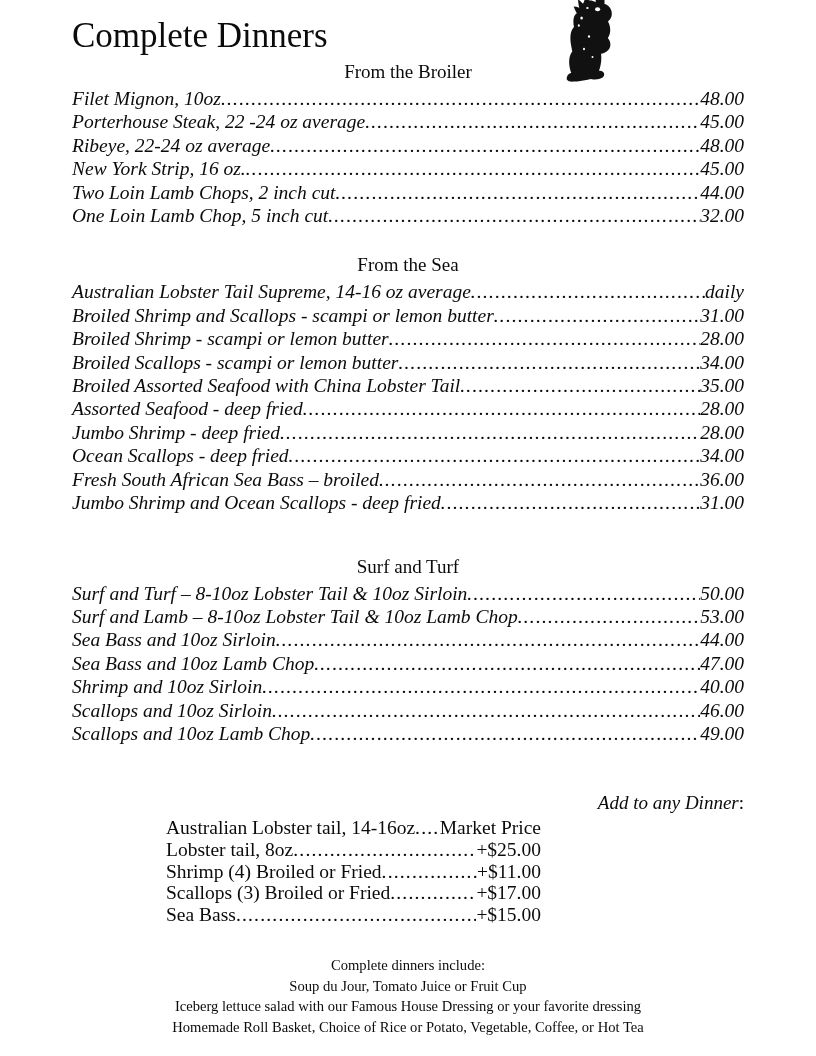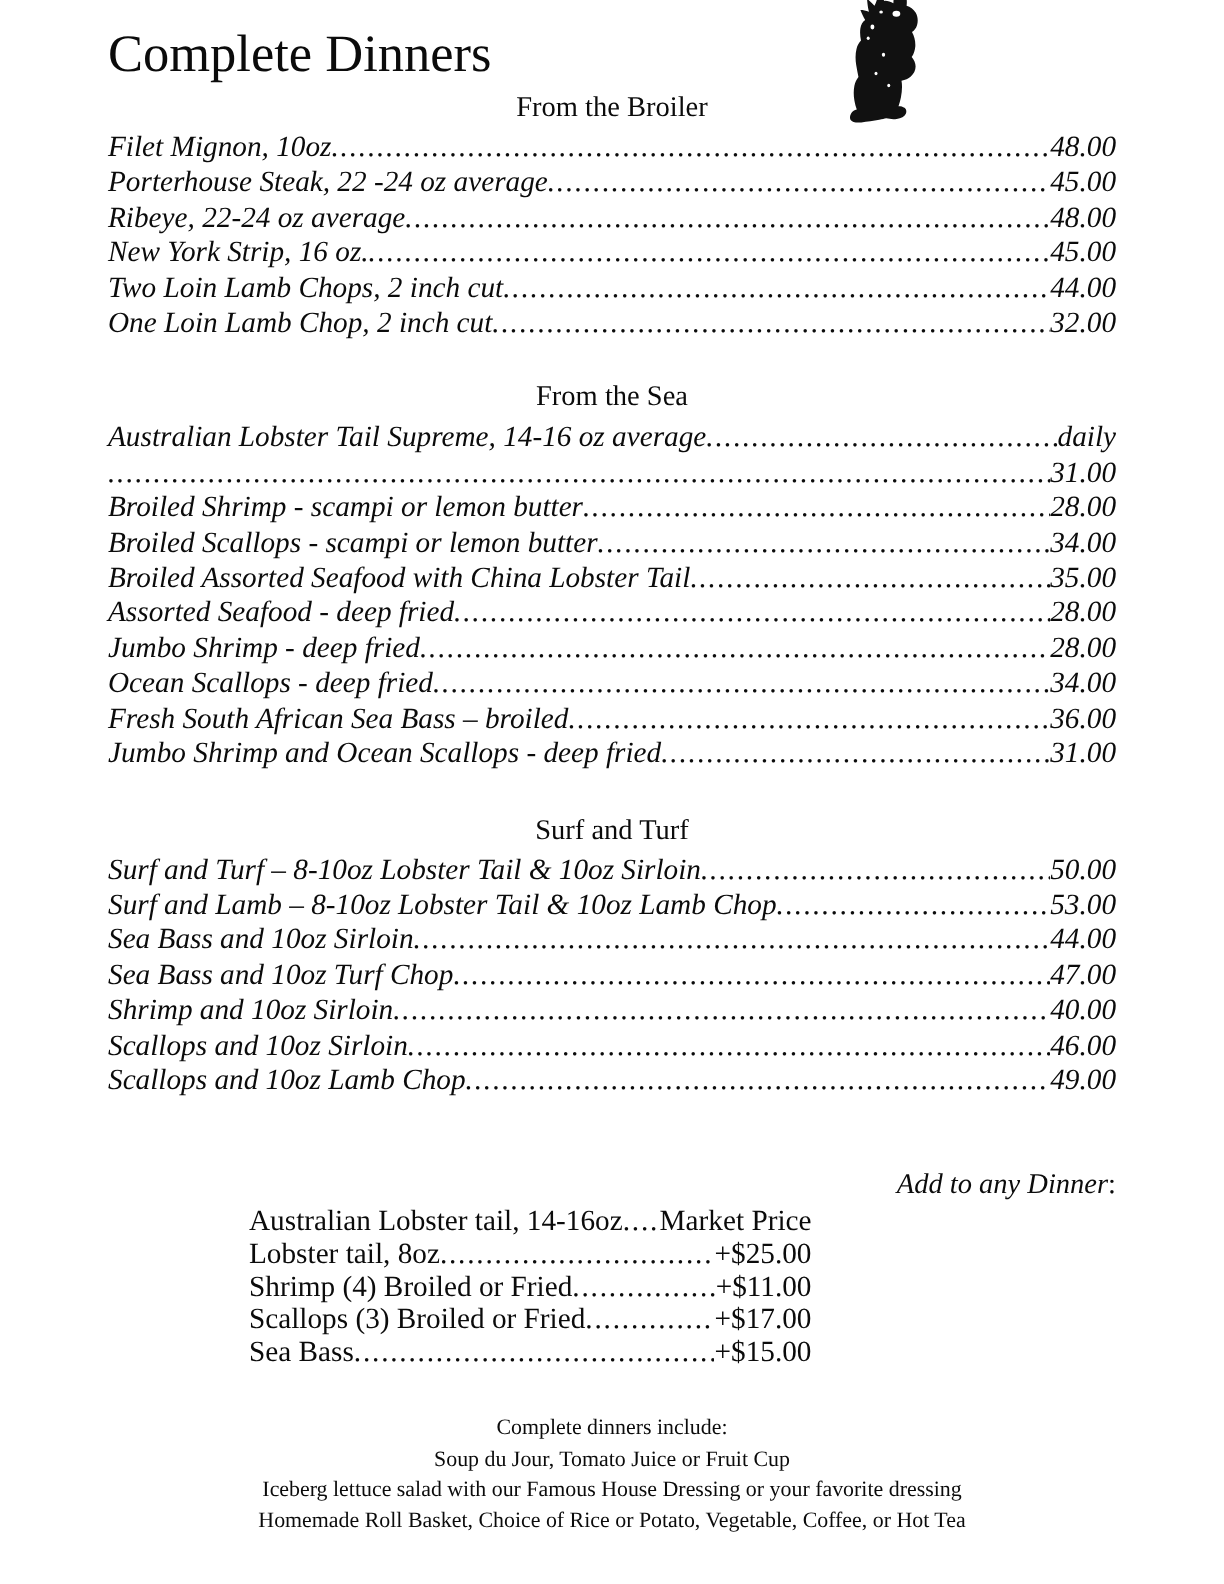--- a/index.html
+++ b/index.html
@@ -52,21 +52,21 @@
     font-size: 19px;
     line-height: 30px;
     font-weight: normal;
     margin: 0;
     padding-top: 2px;
   }
   .section {
     margin: 0;
   }
   .section.sea   { margin-top: 21px; }
-  .section.surf  { margin-top: 22px; }
+  .section.surf  { margin-top: 35px; }
 
   
   .items {
     list-style: none;
     margin: 0;
     padding: 0;
   }
   .item {
     display: flex;
     align-items: baseline;
@@ -212,36 +212,37 @@
         <span class="item-name">New York Strip, 16 oz.</span>
         <span class="leader"></span>
         <span class="item-price">45.00</span>
       </li>
       <li class="item">
         <span class="item-name">Two Loin Lamb Chops, 2 inch cut </span>
         <span class="leader"></span>
         <span class="item-price">44.00</span>
       </li>
       <li class="item">
-        <span class="item-name">One Loin Lamb Chop, 2 inch cut</span>
+        <span class="item-name">One Loin Lamb Chop, 5 inch cut</span>
         <span class="leader"></span>
         <span class="item-price">32.00</span>
       </li>
     </ul>
   </div>
 
   <div class="section sea">
     <h2 class="section-heading">From the Sea</h2>
     <ul class="items">
       <li class="item">
         <span class="item-name">Australian Lobster Tail Supreme, 14-16 oz average</span>
         <span class="leader"></span>
         <span class="item-price">daily</span>
       </li>
       <li class="item">
+        <span class="item-name">Broiled Shrimp and Scallops - scampi or lemon butter</span>
         <span class="leader"></span>
         <span class="item-price">31.00</span>
       </li>
       <li class="item">
         <span class="item-name">Broiled Shrimp - scampi or lemon butter</span>
         <span class="leader"></span>
         <span class="item-price">28.00</span>
       </li>
       <li class="item">
         <span class="item-name">Broiled Scallops - scampi or lemon butter</span>
@@ -293,21 +294,21 @@
         <span class="item-name">Surf and Lamb – 8-10oz Lobster Tail &amp; 10oz Lamb Chop</span>
         <span class="leader"></span>
         <span class="item-price">53.00</span>
       </li>
       <li class="item">
         <span class="item-name">Sea Bass and 10oz Sirloin</span>
         <span class="leader"></span>
         <span class="item-price">44.00</span>
       </li>
       <li class="item">
-        <span class="item-name">Sea Bass and 10oz Turf Chop</span>
+        <span class="item-name">Sea Bass and 10oz Lamb Chop</span>
         <span class="leader"></span>
         <span class="item-price">47.00</span>
       </li>
       <li class="item">
         <span class="item-name">Shrimp and 10oz Sirloin</span>
         <span class="leader"></span>
         <span class="item-price">40.00</span>
       </li>
       <li class="item">
         <span class="item-name">Scallops and 10oz Sirloin</span>

